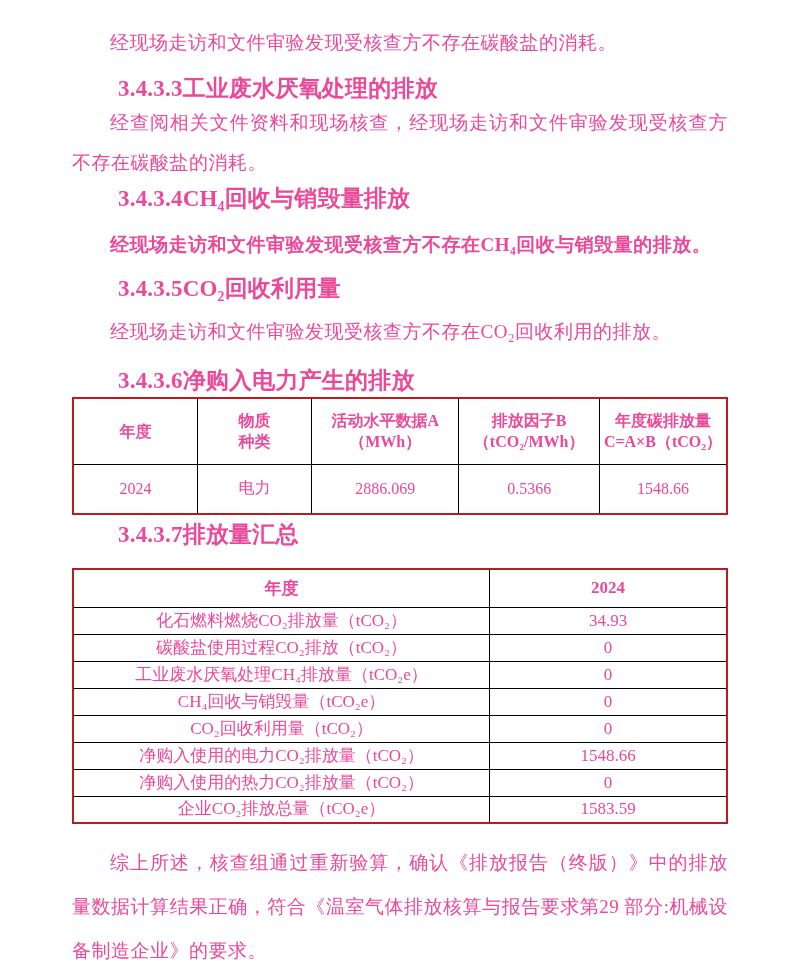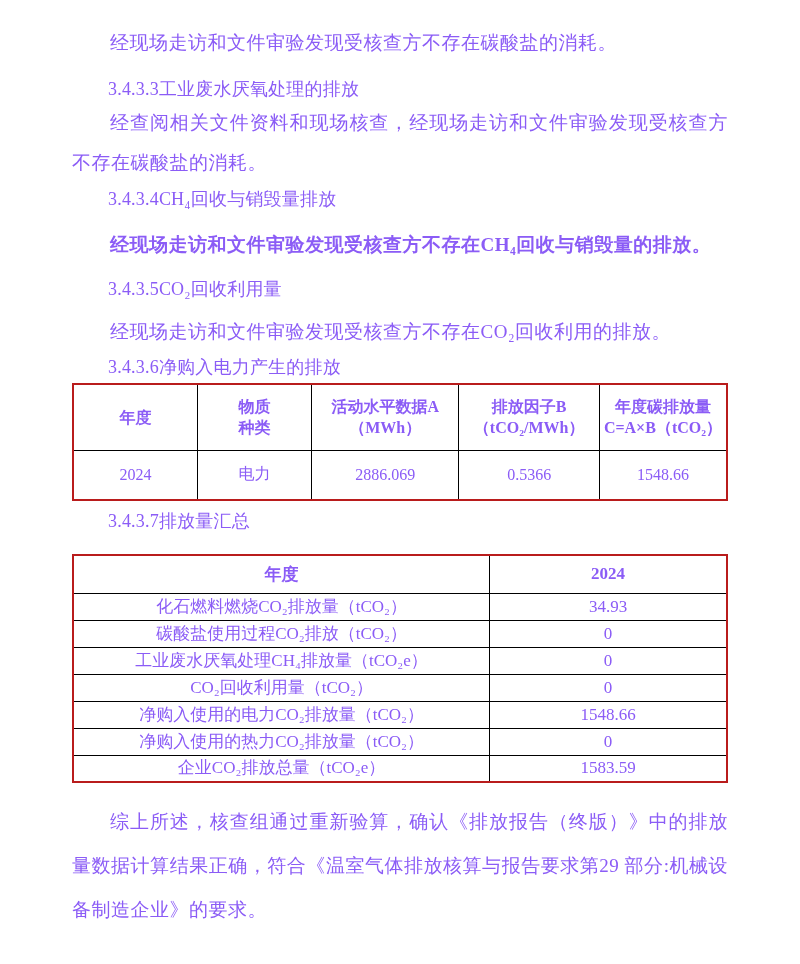--- a/index.html
+++ b/index.html
@@ -7,47 +7,47 @@
     padding: 0;
     background: #ffffff;
   }
   .page {
     position: relative;
     width: 800px;
     height: 964px;
     box-sizing: border-box;
     padding: 23px 72px 18px 72px;
     background: #ffffff;
-    color: #8b5cf6;
+    color: #ec4899;
     font-family: "Liberation Serif", "DejaVu Serif", "DejaVu Sans", serif;
     overflow: hidden;
   }
   .para {
     margin: 0;
     font-size: 19px;
     line-height: 40px;
     text-indent: 2em;
     text-align: justify;
     letter-spacing: 0.5px;
   }
   .heading {
     margin: 0;
-    font-size: 18px;
+    font-size: 23px;
     line-height: 26px;
-    font-weight: normal;
+    font-weight: bold;
     text-indent: 2em;
     letter-spacing: 0.2px;
   }
   .h333 { margin-top: 13px; }
   .p333 { margin-top: 1px; }
   .h334 { margin-top: 3px; }
   .p334 { margin-top: 13px; font-weight: bold; }
   .h335 { margin-top: 11px; }
   .p335 { margin-top: 10px; }
-  .h336 { margin-top: 2px; margin-bottom: 3px; }
+  .h336 { margin-top: 16px; margin-bottom: 3px; }
   .h337 { margin-top: 7px; margin-bottom: 20px; }
   .p-final { margin-top: 17px; line-height: 44px; }
 
   table {
     width: 100%;
     border-collapse: collapse;
     table-layout: fixed;
     border: 2px solid #b91c1c;
   }
   th, td {
@@ -144,20 +144,24 @@
       </tr>
       <tr>
         <td>碳酸盐使用过程CO₂排放（tCO₂）</td>
         <td>0</td>
       </tr>
       <tr>
         <td>工业废水厌氧处理CH₄排放量（tCO₂e）</td>
         <td>0</td>
       </tr>
       <tr>
+        <td>CH₄回收与销毁量（tCO₂e）</td>
+        <td>0</td>
+      </tr>
+      <tr>
         <td>CO₂回收利用量（tCO₂）</td>
         <td>0</td>
       </tr>
       <tr>
         <td>净购入使用的电力CO₂排放量（tCO₂）</td>
         <td>1548.66</td>
       </tr>
       <tr>
         <td>净购入使用的热力CO₂排放量（tCO₂）</td>
         <td>0</td>

